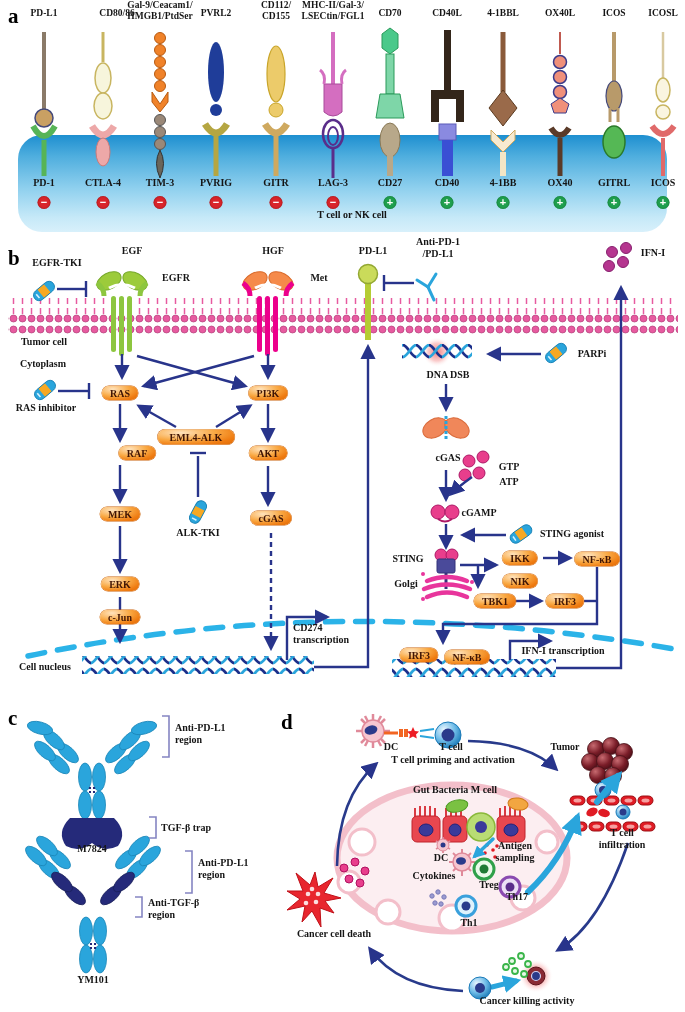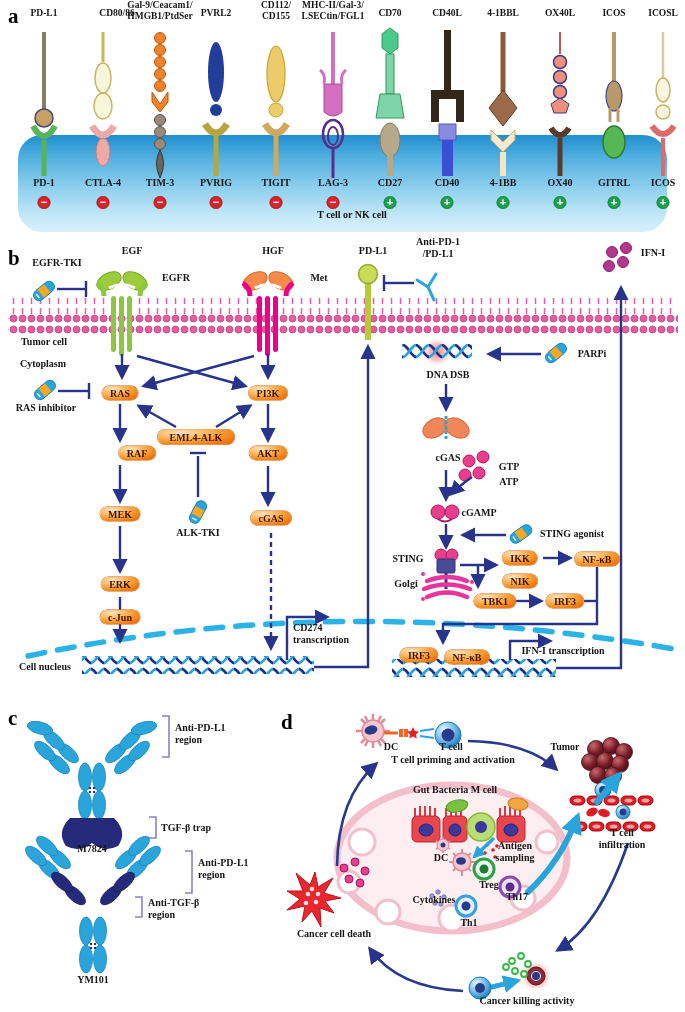--- a/index.html
+++ b/index.html
@@ -577,21 +577,21 @@
   <div class="lbl small" style="left:447px;top:8px">CD40L</div>
   <div class="lbl small" style="left:503px;top:8px">4-1BBL</div>
   <div class="lbl small" style="left:560px;top:8px">OX40L</div>
   <div class="lbl small" style="left:614px;top:8px">ICOS</div>
   <div class="lbl small" style="left:663px;top:8px">ICOSL</div>
 
   <div class="lbl" style="left:44px;top:177px">PD-1</div>
   <div class="lbl" style="left:103px;top:177px">CTLA-4</div>
   <div class="lbl" style="left:160px;top:177px">TIM-3</div>
   <div class="lbl" style="left:216px;top:177px">PVRIG</div>
-  <div class="lbl" style="left:276px;top:177px">TIGIT</div>
+  <div class="lbl" style="left:276px;top:177px">GITR</div>
   <div class="lbl" style="left:333px;top:177px">LAG-3</div>
   <div class="lbl" style="left:390px;top:177px">CD27</div>
   <div class="lbl" style="left:447px;top:177px">CD40</div>
   <div class="lbl" style="left:503px;top:177px">4-1BB</div>
   <div class="lbl" style="left:560px;top:177px">OX40</div>
   <div class="lbl" style="left:614px;top:177px">GITRL</div>
   <div class="lbl" style="left:663px;top:177px">ICOS</div>
 
   <div class="sign minus" style="left:44px;top:196px">−</div>
   <div class="sign minus" style="left:103px;top:196px">−</div>
@@ -663,21 +663,21 @@
   <div class="lbl" style="left:93px;top:974px">YM101</div>
 
   <div class="lbl" style="left:391px;top:741px">DC</div>
   <div class="lbl" style="left:451px;top:741px">T cell</div>
   <div class="lbl" style="left:453px;top:754px">T cell priming and activation</div>
   <div class="lbl" style="left:565px;top:741px">Tumor</div>
   <div class="lbl" style="left:455px;top:784px">Gut Bacteria M cell</div>
   <div class="lbl" style="left:441px;top:852px">DC</div>
   <div class="lbl" style="left:515px;top:840px">Antigen
 sampling</div>
-  <div class="lbl" style="left:434px;top:894px">Cytokines</div>
+  <div class="lbl" style="left:434px;top:870px">Cytokines</div>
   <div class="lbl" style="left:489px;top:879px">Treg</div>
   <div class="lbl" style="left:469px;top:917px">Th1</div>
   <div class="lbl" style="left:517px;top:891px">Th17</div>
   <div class="lbl" style="left:622px;top:827px">T cell infiltration</div>
   <div class="lbl" style="left:334px;top:928px">Cancer cell death</div>
   <div class="lbl" style="left:527px;top:995px">Cancer killing activity</div>
 
 </div>
 
 </body></html>

